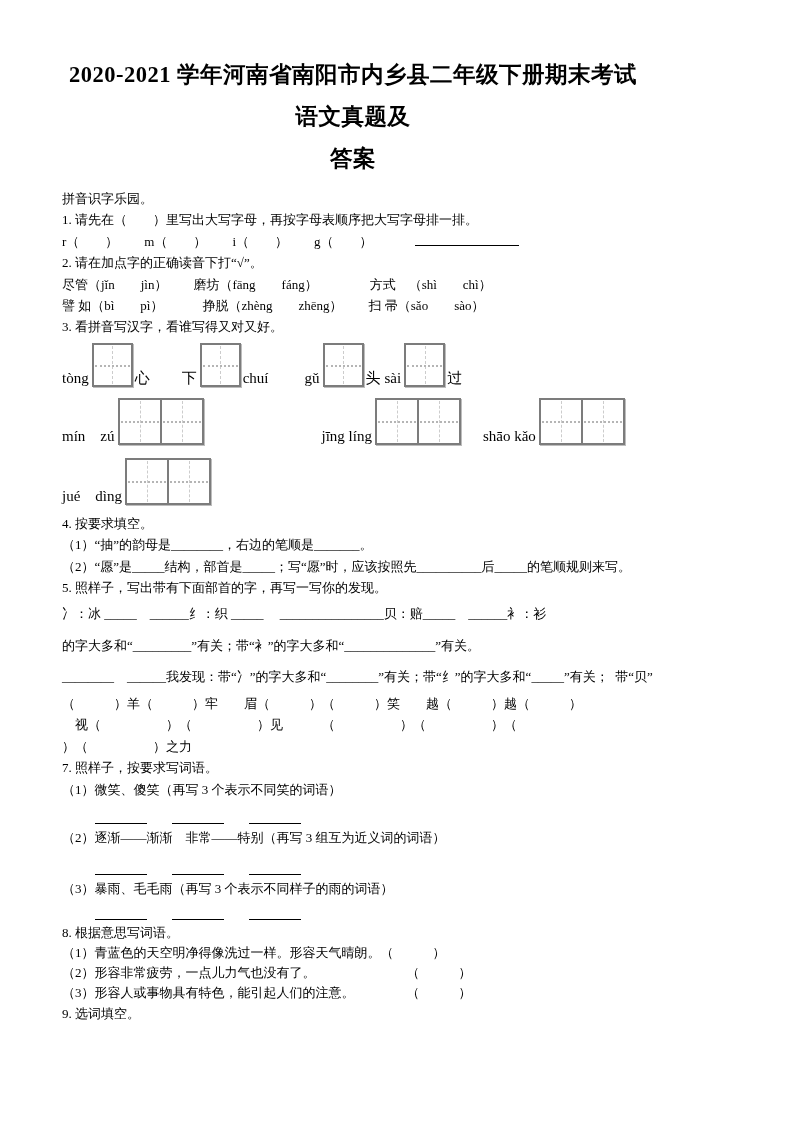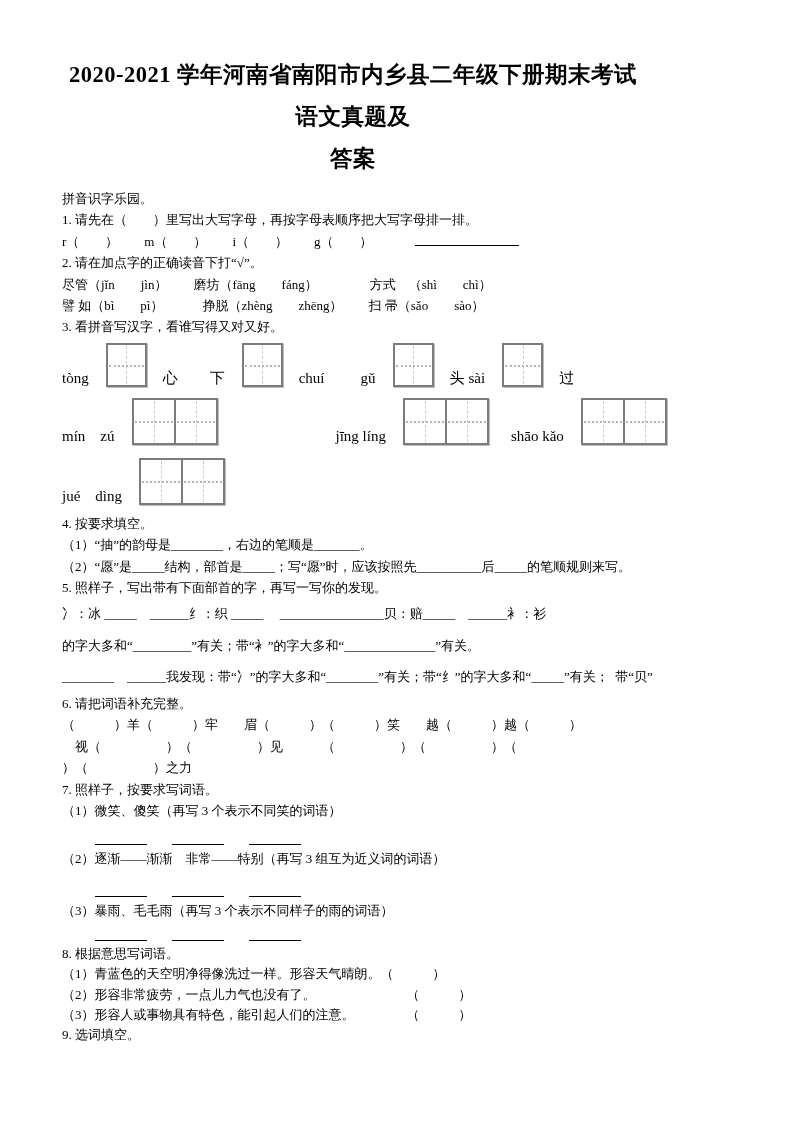--- a/index.html
+++ b/index.html
@@ -37,21 +37,21 @@
   .uline-long{width:104px;margin-left:42px;}
   .blank-row{margin:10px 0 2px 33px;height:15px;}
   .blank-row .uline{width:52px;margin-right:25px;}
   .blank-row-mid{margin-top:13px;}
   .blank-row-last{margin-top:6px;margin-bottom:2px;}
   
   .grid-row{display:flex;align-items:flex-end;}
   .row1{margin:5px 0 6px 0;}
   .row2{margin:11px 0 6px 0;}
   .row3{margin:13px 0 8px 0;}
-  .ggroup{display:flex;align-items:flex-end;gap:14px;}
+  .ggroup{display:flex;align-items:flex-end;}
   .glabel{font-size:15px;line-height:18px;white-space:pre;}
   .glabel.pre{padding-right:3px;}
   .glabel.post{padding-left:2px;}
   .tzg{
     display:inline-block;width:41px;height:44px;
     border:2px solid #7c7c7c;background:#fff;
     box-shadow:1px 1px 0 #bdbdbd;
     position:relative;box-sizing:border-box;
   }
   .tzg::before{content:'';position:absolute;top:1px;bottom:1px;left:50%;width:0;border-left:1px dashed #cccccc;}
@@ -153,21 +153,20 @@
     <div class="line">4. 按要求填空。</div>
     <div class="line">（1）“抽”的韵母是________，右边的笔顺是_______。</div>
     <div class="line">（2）“愿”是_____结构，部首是_____；写“愿”时，应该按照先__________后_____的笔顺规则来写。</div>
 
 
     <div class="line">5. 照样子，写出带有下面部首的字，再写一写你的发现。</div>
     <div class="line q5line">冫：冰 _____　______纟：织 _____　 ________________贝：赔_____　______衤：衫</div>
     <div class="line q5line">的字大多和“_________”有关；带“衤”的字大多和“______________”有关。</div>
     <div class="line q5line">________　______我发现：带“冫”的字大多和“________”有关；带“纟”的字大多和“_____”有关；  带“贝”</div>
 
-    <div class="line">6. 请把词语补充完整。</div>
     <div class="line">（　　　）羊（　　　）牢　　眉（　　　）（　　　）笑　　越（　　　）越（　　　）</div>
     <div class="line">　视（　　　　　）（　　　　　）见　　　（　　　　　）（　　　　　）（</div>
     <div class="line">）（　　　　　）之力</div>
 
     <div class="line">7. 照样子，按要求写词语。</div>
     <div class="line">（1）微笑、傻笑（再写 3 个表示不同笑的词语）</div>
     <div class="blank-row">
       <span class="uline"></span><span class="uline"></span><span class="uline"></span>
     </div>
     <div class="line">（2）逐渐——渐渐　非常——特别（再写 3 组互为近义词的词语）</div>

